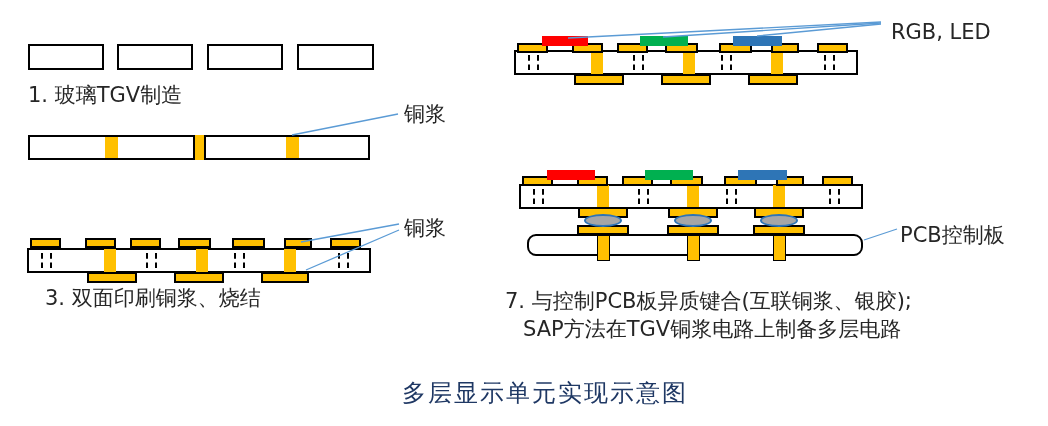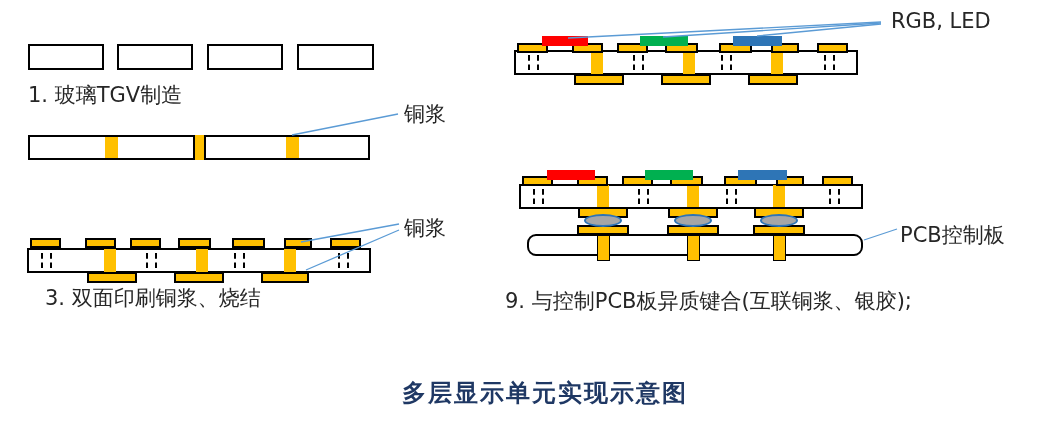--- a/index.html
+++ b/index.html
@@ -17,21 +17,21 @@
   .via.edged{border-left:2px solid #000;border-right:2px solid #000}
   .dashed-via{position:absolute;border-left:2px dashed #000;border-right:2px dashed #000}
   .led{position:absolute;height:10px}
   .led.red{background:var(--led-red)}
   .led.green{background:var(--led-green)}
   .led.blue{background:var(--led-blue)}
   .bump{position:absolute;background:var(--solder-fill);border:2px solid var(--solder-border);border-radius:50%}
   .pcb{position:absolute;background:#fff;border:2px solid #000;border-radius:9px}
   .pcb-via{position:absolute;background:var(--copper);border:1px solid #000}
   .step-label,.annot{position:absolute;font-size:21px;line-height:1.25;color:var(--label-text);white-space:nowrap}
-  .caption{position:absolute;font-size:24px;font-weight:bold;letter-spacing:2px;
+  .caption{position:absolute;font-size:24px;font-weight:normal;letter-spacing:2px;
            color:var(--caption-text);white-space:nowrap}
   svg.overlay{position:absolute;left:0;top:0;z-index:10;pointer-events:none}
   svg.overlay line{stroke:var(--callout-line);stroke-width:1.3;fill:none}
 </style>
 </head>
 <body>
 
 <div style="position:absolute;inset:0">
 
   <div class="glass" style="left:28px;top:44px;width:76px;height:26px"></div>
@@ -81,21 +81,21 @@
   <div class="led red" style="left:542px;top:36px;width:46px"></div>
   <div class="led green" style="left:640px;top:36px;width:48px"></div>
   <div class="led blue" style="left:733px;top:36px;width:49px"></div>
   <div class="pad" style="left:574px;top:74px;width:50px;height:11px"></div>
   <div class="pad" style="left:661px;top:74px;width:50px;height:11px"></div>
   <div class="pad" style="left:748px;top:74px;width:50px;height:11px"></div>
   <div class="dashed-via" style="left:528px;top:55px;width:11px;height:15px"></div>
   <div class="dashed-via" style="left:633px;top:55px;width:11px;height:15px"></div>
   <div class="dashed-via" style="left:721px;top:55px;width:11px;height:15px"></div>
   <div class="dashed-via" style="left:824px;top:55px;width:11px;height:15px"></div>
-  <div class="annot" style="left:891px;top:8px">RGB, LED</div>
+  <div class="annot" style="left:891px;top:19px">RGB, LED</div>
 
   <div class="substrate" style="left:519px;top:184px;width:344px;height:25px"></div>
   <div class="via" style="left:597px;top:185px;width:12px;height:24px"></div>
   <div class="via" style="left:687px;top:185px;width:12px;height:24px"></div>
   <div class="via" style="left:773px;top:185px;width:12px;height:24px"></div>
   <div class="pad" style="left:522px;top:176px;width:31px;height:10px"></div>
   <div class="pad" style="left:577px;top:176px;width:31px;height:10px"></div>
   <div class="pad" style="left:622px;top:176px;width:31px;height:10px"></div>
   <div class="pad" style="left:670px;top:176px;width:33px;height:10px"></div>
   <div class="pad" style="left:724px;top:176px;width:33px;height:10px"></div>
@@ -115,21 +115,22 @@
   <div class="pcb-via" style="left:597px;top:235px;width:13px;height:26px"></div>
   <div class="pcb-via" style="left:687px;top:235px;width:13px;height:26px"></div>
   <div class="pcb-via" style="left:773px;top:235px;width:13px;height:26px"></div>
   <div class="pad" style="left:577px;top:225px;width:52px;height:10px"></div>
   <div class="pad" style="left:667px;top:225px;width:52px;height:10px"></div>
   <div class="pad" style="left:753px;top:225px;width:52px;height:10px"></div>
   <div class="bump" style="left:584px;top:214px;width:38px;height:13px"></div>
   <div class="bump" style="left:674px;top:214px;width:38px;height:13px"></div>
   <div class="bump" style="left:760px;top:214px;width:38px;height:13px"></div>
   <div class="annot" style="left:900px;top:222px">PCB控制板</div>
-  <div class="step-label" style="left:505px;top:288px">9. 与控制PCB板异质键合(互联铜浆、银胶);</div>
+  <div class="step-label" style="left:505px;top:288px">7. 与控制PCB板异质键合(互联铜浆、银胶);</div>
+  <div class="step-label" style="left:523px;top:316px">SAP方法在TGV铜浆电路上制备多层电路</div>
 
   <div class="caption" style="left:402px;top:377px">多层显示单元实现示意图</div>
 
   <svg class="overlay" width="1048" height="426">
     <line x1="292" y1="135" x2="398" y2="114"></line>
     <line x1="301" y1="242" x2="399" y2="224"></line>
     <line x1="306" y1="270" x2="399" y2="230"></line>
     <line x1="568" y1="38" x2="881" y2="22"></line>
     <line x1="663" y1="37" x2="881" y2="23"></line>
     <line x1="757" y1="36" x2="881" y2="24"></line>

